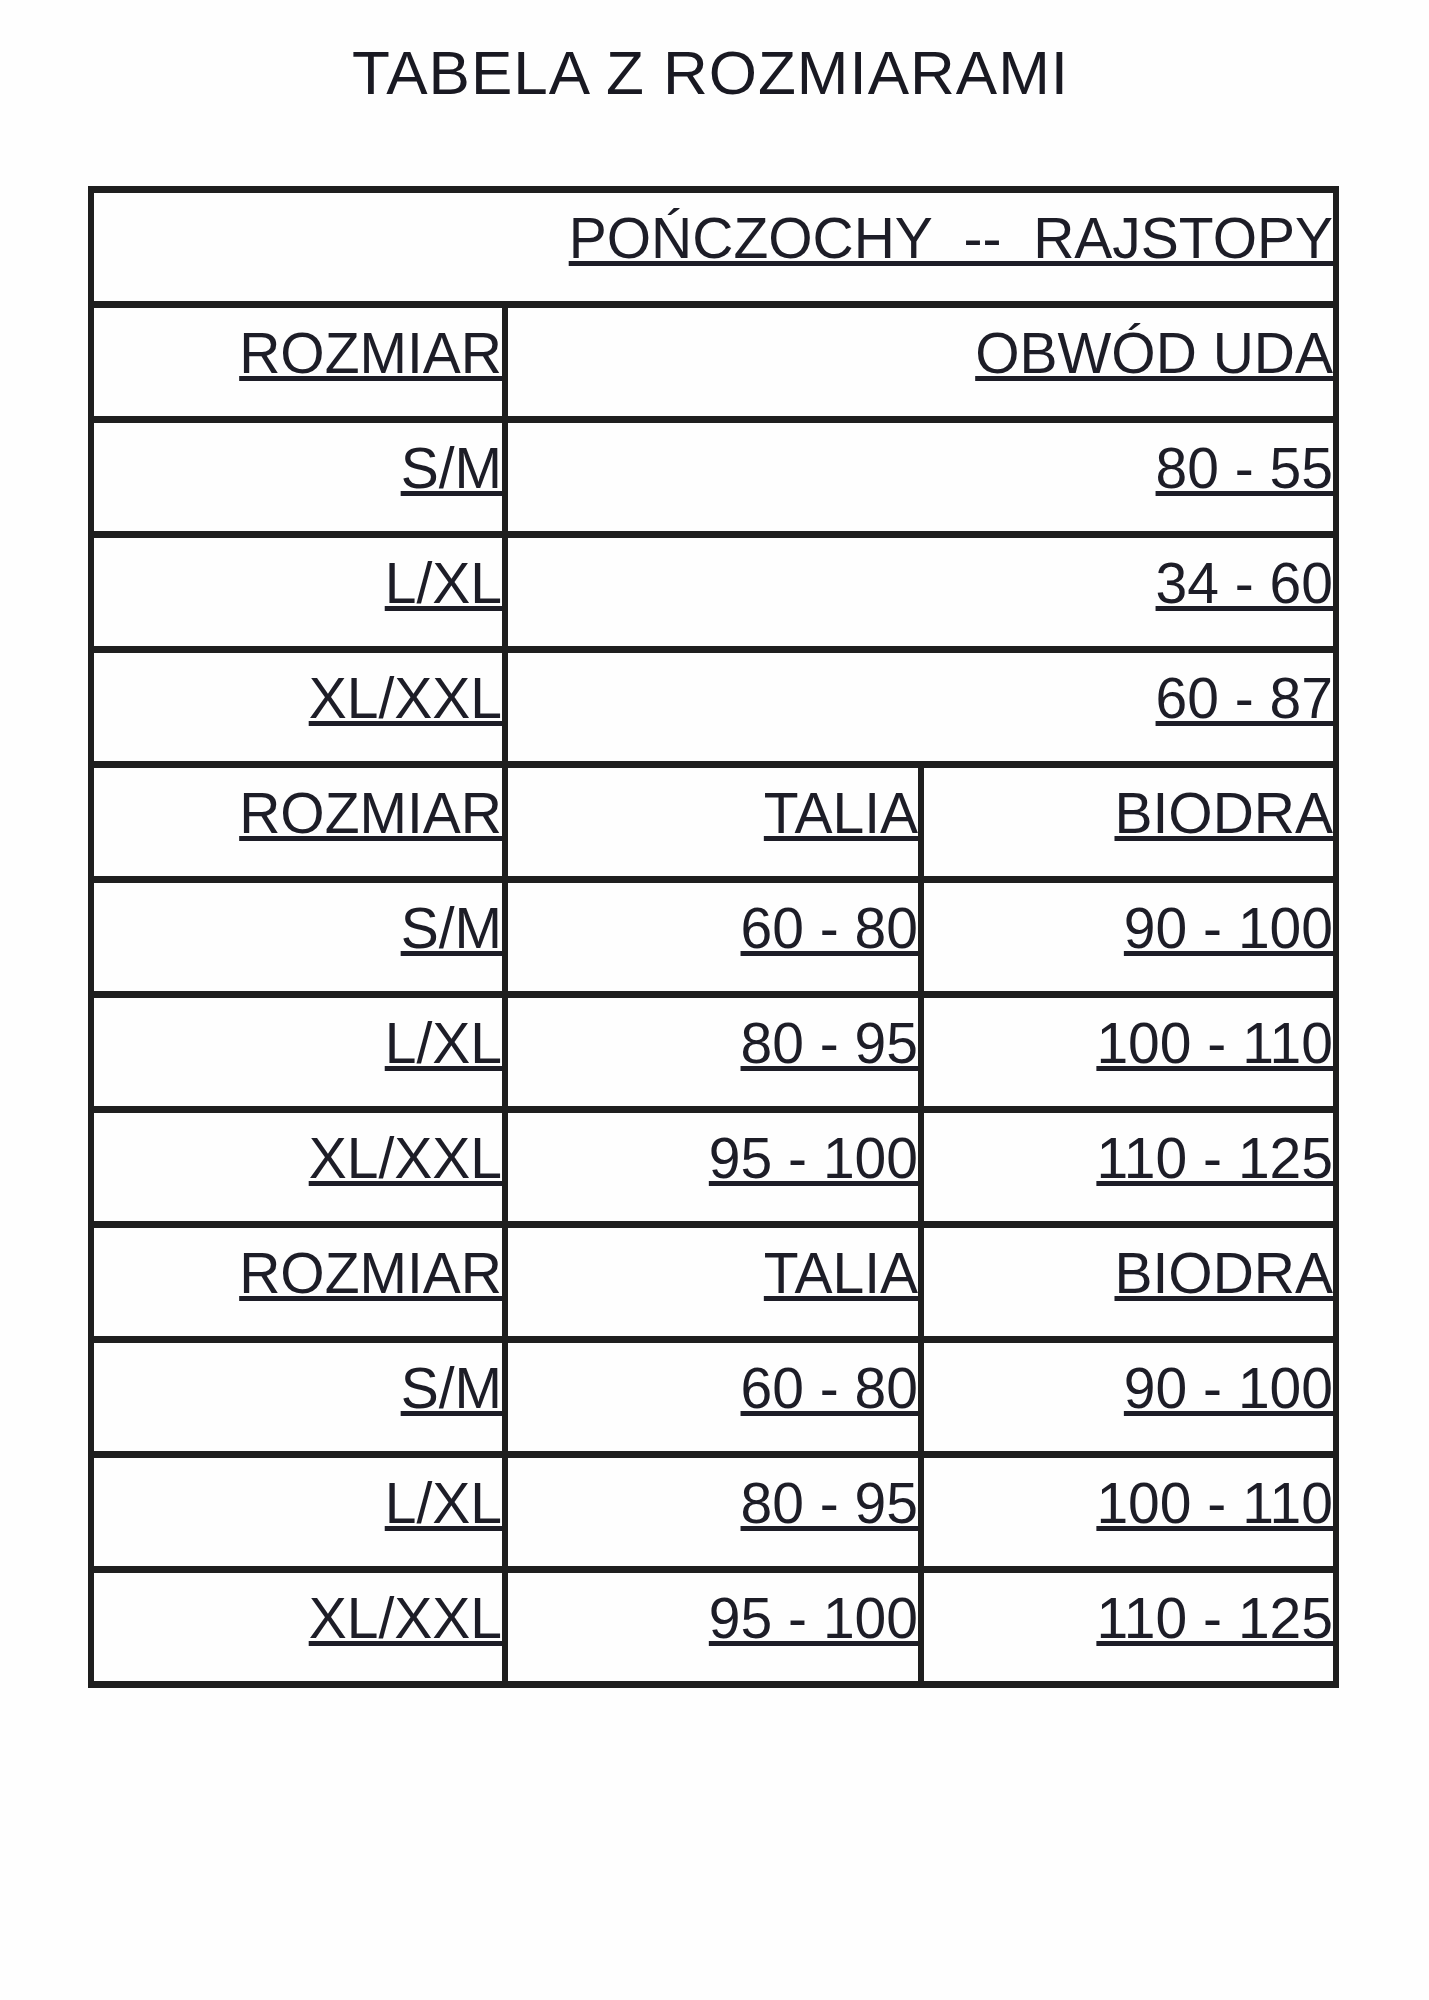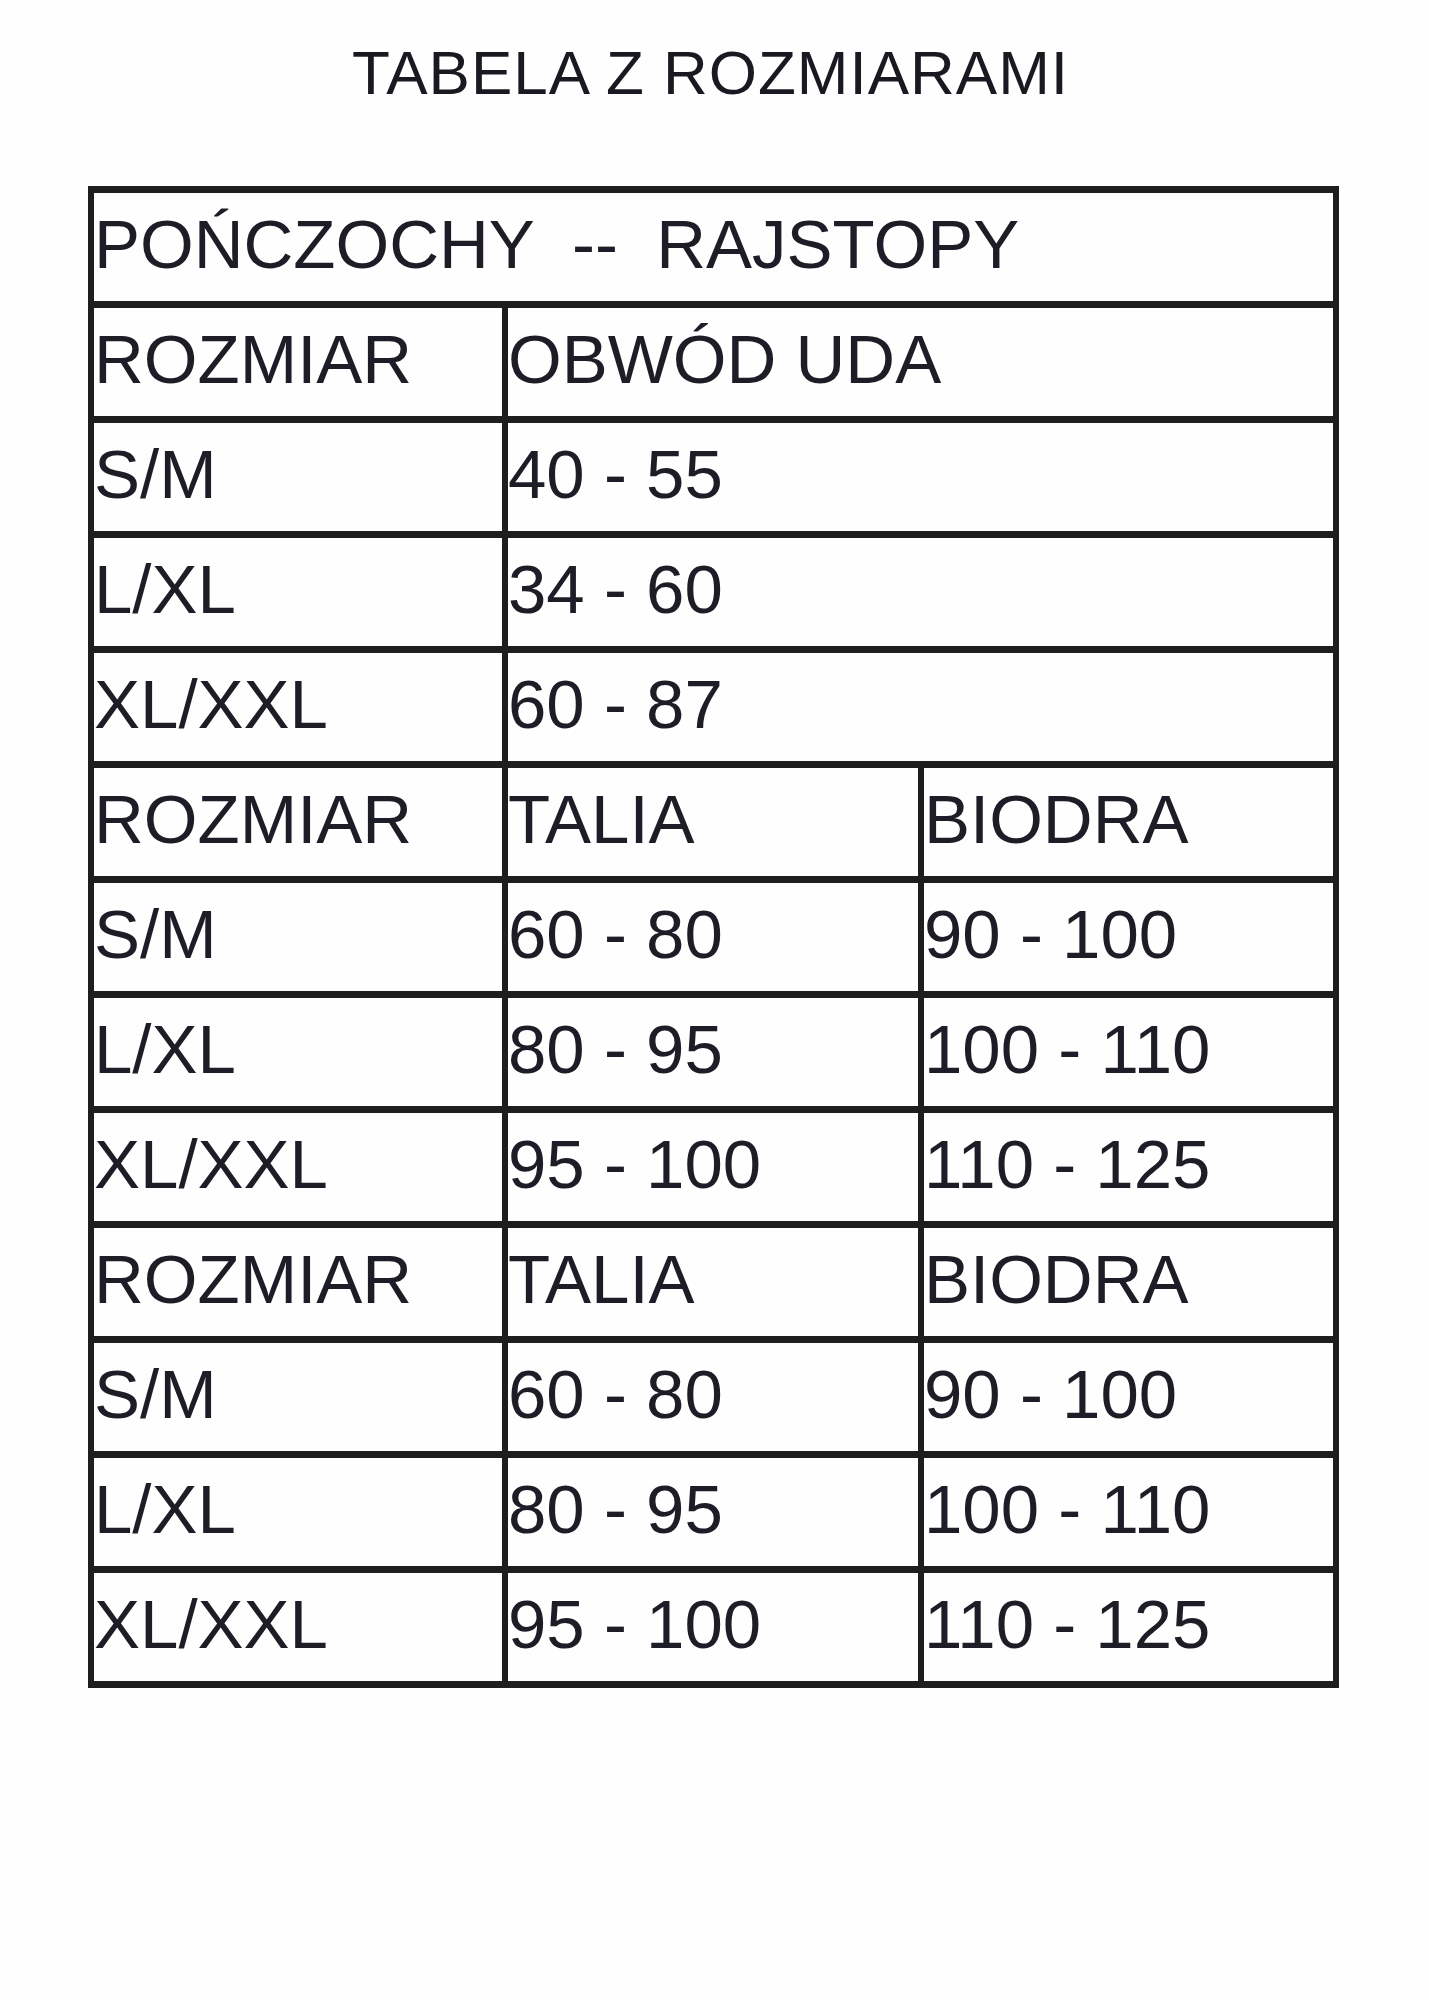--- a/index.html
+++ b/index.html
@@ -36,26 +36,27 @@
     border-collapse: collapse;
     table-layout: fixed;
   }
   table.size-table td {
     border: 6px solid #1e1e1e;
     border-top-width: 7px;
     border-bottom-width: 7px;
     height: 115px;
     box-sizing: border-box;
     vertical-align: top;
-    text-align: left;
+    text-align: right;
     padding: 14px 0 0 0;
-    font-size: 69px;
+    font-size: 57px;
     line-height: 1.1;
     color: #1d1d27;
     background: #fefefe;
+    text-decoration: underline;
   }
   td.section-header {
     background: #f4dbd9;
   }
   .pre { white-space: pre; }
   .cursor-bar {
     display: inline-block;
     width: 5px;
     height: 76px;
     background: #15151d;
@@ -82,21 +83,21 @@
       <td colspan="3" class="section-header">
         <span class="pre">POŃCZOCHY  --  RAJSTOPY</span>
       </td>
     </tr>
     <tr>
       <td>ROZMIAR</td>
       <td colspan="2">OBWÓD UDA</td>
     </tr>
     <tr>
       <td>S/M</td>
-      <td colspan="2">40 - 55</td>
+      <td colspan="2">80 - 55</td>
     </tr>
     <tr>
       <td>L/XL</td>
       <td colspan="2">34 - 60</td>
     </tr>
     <tr>
       <td>XL/XXL</td>
       <td colspan="2">60 - 87</td>
     </tr>
 

